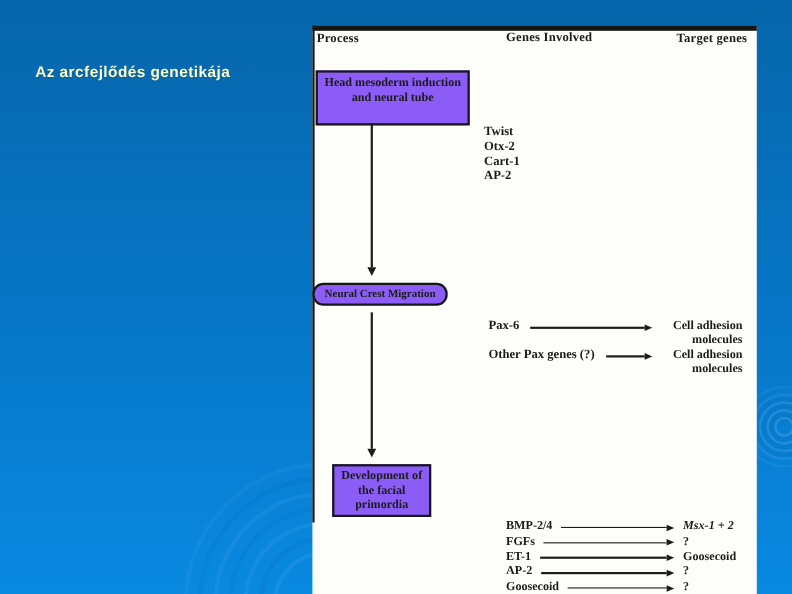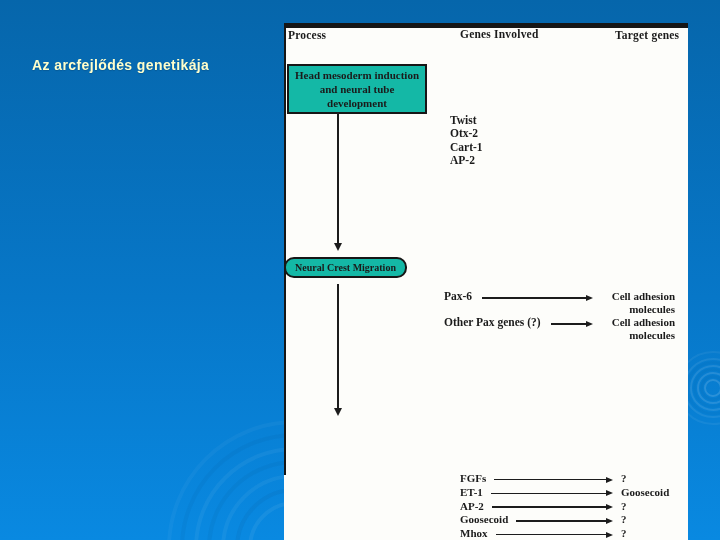--- a/index.html
+++ b/index.html
@@ -29,32 +29,32 @@
     margin-top:18px;
   }
   .scan-top{position:absolute;left:0;top:0;width:100%;height:5px;background:#161616;}
   .scan-left{position:absolute;left:0;top:0;width:2px;height:452px;background:#161616;}
 
   .hdr{position:absolute;font-size:11.5px;font-weight:700;letter-spacing:.2px;white-space:nowrap;}
   .hdr-process{left:4px;top:6px;}
   .hdr-genes{left:176px;top:5px;}
   .hdr-targets{left:331px;top:6px;}
 
-  .pbox{position:absolute;border:2px solid #161616;background:#14b8a6;text-align:center;font-weight:700;}
+  .pbox{position:absolute;border:2px solid #161616;background:#8b5cf6;text-align:center;font-weight:700;}
   .box1{left:3px;top:41px;width:136px;height:44px;font-size:11px;line-height:14px;padding-top:2px;}
   .box2{left:0px;top:234px;width:119px;height:17px;font-size:10px;line-height:17px;border-radius:10px;}
   .box3{left:18px;top:399px;width:86px;height:42px;font-size:11px;line-height:13.5px;padding-top:2px;}
 
   .v-arrow{position:absolute;width:12px;display:flex;flex-direction:column;align-items:center;}
   .v-arrow .vl{width:1.6px;flex:1;background:#1c1c1c;}
   .v-arrow .vh{width:0;height:0;border-top:8px solid #1c1c1c;border-left:4.5px solid transparent;border-right:4.5px solid transparent;}
   .v1{left:48px;top:89px;height:139px;}
   .v2{left:48px;top:261px;height:132px;}
 
-  .stage1{position:absolute;left:166px;top:91px;font-size:11.5px;font-weight:700;line-height:13.4px;}
+  .stage1{position:absolute;left:156px;top:91px;font-size:11.5px;font-weight:700;line-height:13.4px;}
 
   .h-arrow{flex:1;display:flex;align-items:center;min-width:24px;}
   .h-arrow .al{flex:1;height:1.6px;background:#1c1c1c;}
   .h-arrow .ah{width:0;height:0;border-left:7px solid #1c1c1c;border-top:3.5px solid transparent;border-bottom:3.5px solid transparent;}
 
   .s2row{position:absolute;left:160px;width:231px;display:flex;align-items:flex-start;font-size:11.5px;font-weight:700;}
   .s2row .gene{white-space:nowrap;}
   .s2row .h-arrow{margin:5px 6px 0 10px;}
   .s2row .target{width:76px;font-size:11px;line-height:12.5px;text-align:right;}
   .s2r1{top:267px;}
@@ -112,37 +112,41 @@
     <div class="scan-top"></div>
     <div class="scan-left"></div>
 
     <div class="hdr hdr-process">Process</div>
     <div class="hdr hdr-genes">Genes Involved</div>
     <div class="hdr hdr-targets">Target genes</div>
 
     <div class="pbox box1">
       <div>Head mesoderm induction</div>
       <div>and neural tube</div>
-      <div>development</div>
     </div>
 
     <div class="v-arrow v1">
       <div class="vl"></div>
       <div class="vh"></div>
     </div>
 
     <div class="pbox box2">
       <div>Neural Crest Migration</div>
     </div>
 
     <div class="v-arrow v2">
       <div class="vl"></div>
       <div class="vh"></div>
     </div>
 
+    <div class="pbox box3">
+      <div>Development of</div>
+      <div>the facial</div>
+      <div>primordia</div>
+    </div>
 
     <div class="stage1">
       <div>Twist</div>
       <div>Otx-2</div>
       <div>Cart-1</div>
       <div>AP-2</div>
     </div>
 
     <div class="s2row s2r1">
       <span class="gene">Pax-6</span>
@@ -156,20 +160,28 @@
       <span class="gene">Other Pax genes (?)</span>
       <span class="h-arrow">
           <span class="al"></span>
           <span class="ah"></span>
         </span>
       <span class="target">Cell adhesion molecules</span>
     </div>
 
     <div class="stage3">
       <div class="s3row">
+        <span class="gene">BMP-2/4</span>
+        <span class="h-arrow">
+            <span class="al"></span>
+            <span class="ah"></span>
+          </span>
+        <span class="target it">Msx-1 + 2</span>
+      </div>
+      <div class="s3row">
         <span class="gene">FGFs</span>
         <span class="h-arrow">
             <span class="al"></span>
             <span class="ah"></span>
           </span>
         <span class="target">?</span>
       </div>
       <div class="s3row">
         <span class="gene">ET-1</span>
         <span class="h-arrow">

